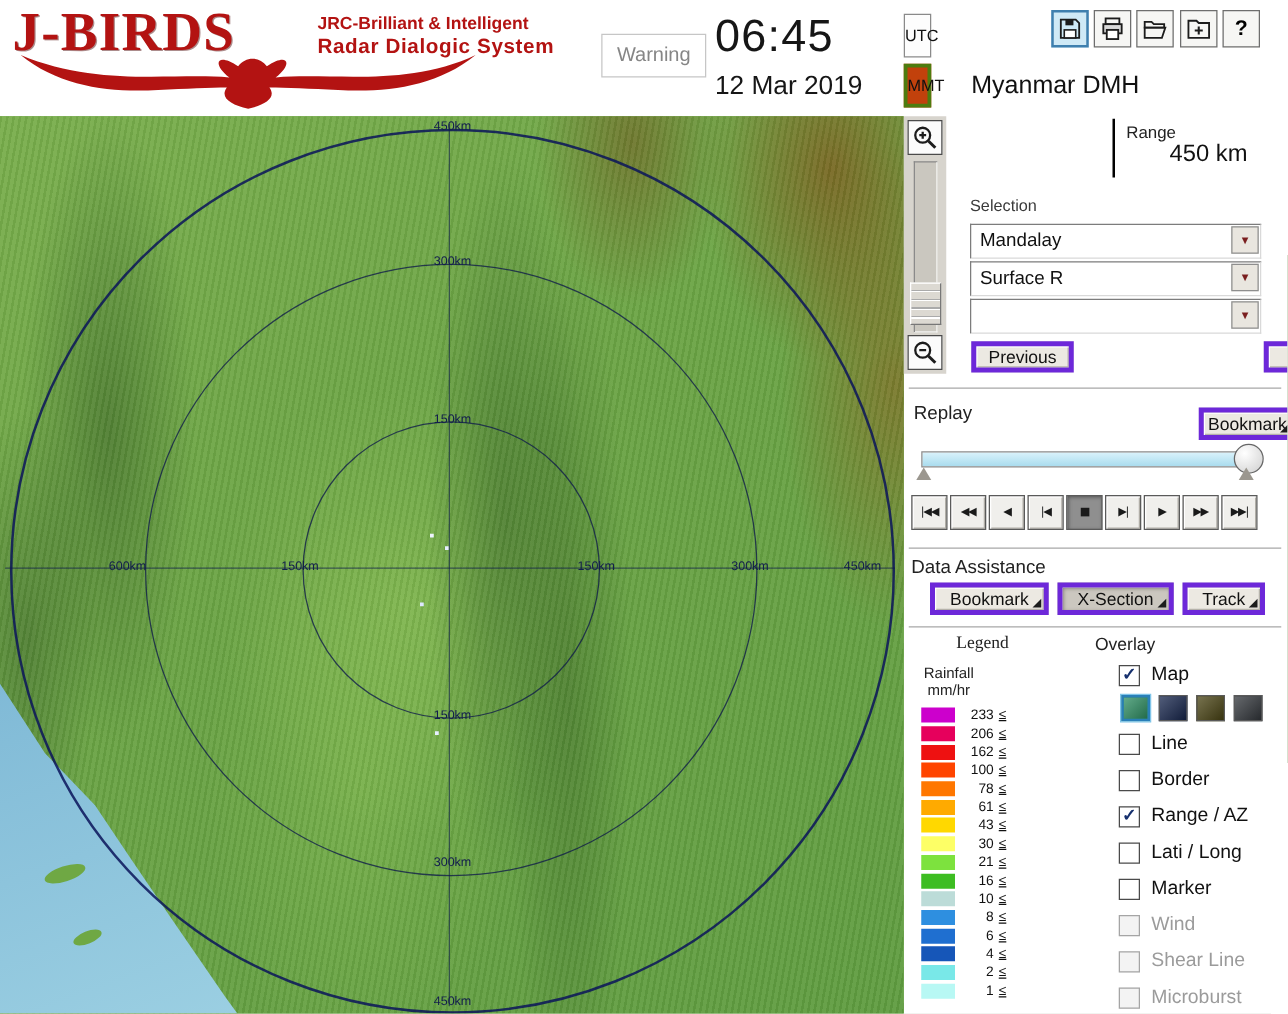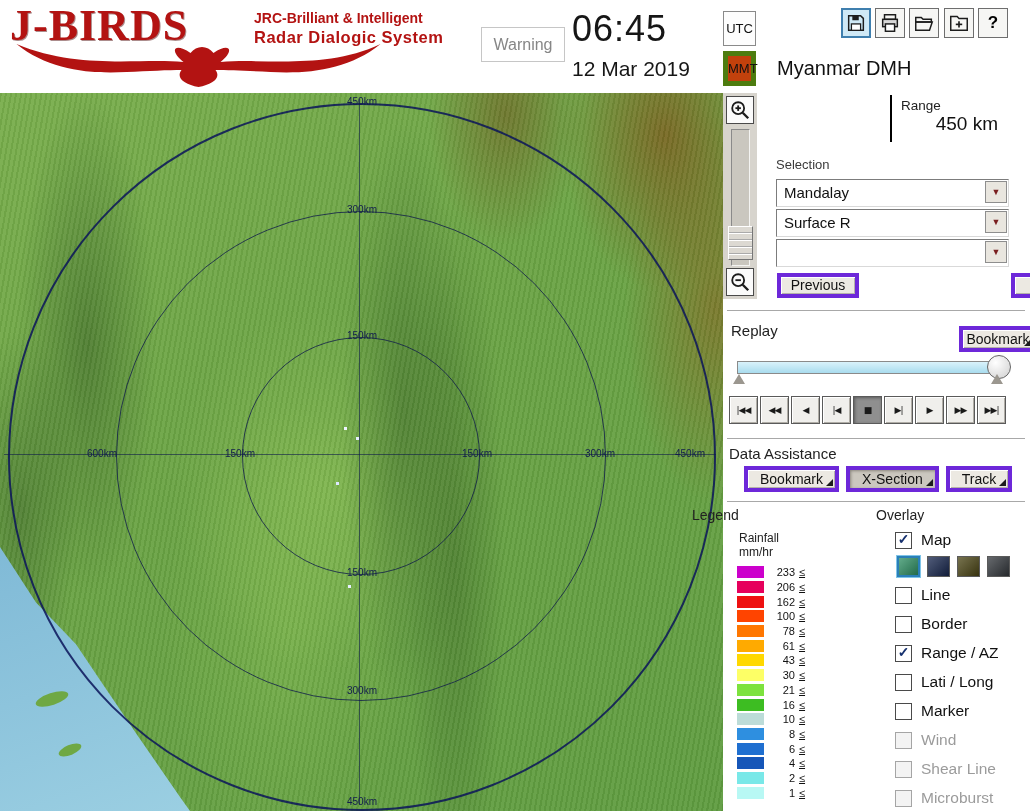--- a/index.html
+++ b/index.html
@@ -8,23 +8,23 @@
   .a{position:absolute;}
 
   
   .logo-title{font-family:Liberation Serif, serif;font-weight:bold;font-size:44px;line-height:1;
               color:#b31312;text-shadow:1px 1px 0 rgba(70,0,0,.45);letter-spacing:1px;}
   .logo-tag{color:#b31312;font-weight:bold;margin-left:36px;}
   .warning-box{border:1px solid #c6c6c6;background:#fff;display:flex;align-items:center;justify-content:center;
                color:#868686;font-size:16px;}
   .clock-time{font-size:36px;color:#161616;letter-spacing:1px;}
   .clock-date{font-size:21px;color:#161616;}
-  .tzbtn{width:33px;height:35px;background:#fdfdfd;border:1px solid #8a8a8a;font-size:13px;padding:0;
+  .tzbtn{width:22px;height:35px;background:#fdfdfd;border:1px solid #8a8a8a;font-size:13px;padding:0;
          font-family:inherit;color:#111;}
-  .tzbtn.sel{background:#c2410c;border:5px solid #4d7c0f;}
+  .tzbtn.sel{background:#c2410c;border:3px solid #4d7c0f;}
   .toolbtn{width:30px;height:30px;background:#f6f6f4;border:1px solid #6e6e6e;padding:1px;
            display:flex;align-items:center;justify-content:center;}
   .toolbtn.sel{background:#cfe9f6;border:2px solid #3f7fae;padding:0;}
   .toolbtn svg{width:22px;height:22px;}
 
   
   .map{position:absolute;left:0;top:93px;width:723px;height:718px;overflow:hidden;background-color:#6fa844;
     background-image:
       radial-gradient(ellipse 160px 240px at 92% 6%, rgba(125,85,25,.75), transparent 65%),
       radial-gradient(ellipse 140px 300px at 99% 30%, rgba(135,95,30,.6), transparent 65%),
@@ -79,21 +79,21 @@
           border-bottom:10px solid #9b978f;}
   .tbtn{width:29px;height:28px;background:#f0efec;border:1px solid #5a5a5a;
         box-shadow:inset 1px 1px 0 #fff,inset -1px -1px 0 #b0ada6;font-size:9px;padding:0;
         font-family:"DejaVu Sans",sans-serif;color:#1a1a1a;letter-spacing:-1px;}
   .tbtn.pressed{background:#8f8f8f;box-shadow:inset 1px 1px 3px #5c5c5c;}
   .transport{display:flex;gap:2px;}
   .da-row{display:flex;gap:7px;}
   .da-row .btn{height:26px;padding:0 12px;font-size:14px;}
 
   
-  .legend-unit{font-size:12px;line-height:14px;color:#222;}
+  .legend-unit{font-size:12px;line-height:14px;color:#222;text-align:center;}
   .legend-list{display:flex;flex-direction:column;}
   .legend-row{display:flex;align-items:center;height:14.7px;}
   .legend-swatch{width:27px;height:12px;display:inline-block;}
   .legend-val{display:inline-block;width:26px;text-align:right;font-size:11px;margin-left:5px;}
   .legend-suffix{font-size:11px;margin-left:4px;text-decoration:underline;}
 
   
   .ov-row{display:flex;align-items:center;height:20px;margin-bottom:9px;}
   .checkbox{width:15px;height:15px;background:#fff;border:1px solid #4a4a4a;display:inline-flex;
             align-items:center;justify-content:center;flex:none;}
@@ -279,21 +279,21 @@
 
       <button class="btn corner">Bookmark</button>
 
       <button class="btn corner pressed">X-Section</button>
 
       <button class="btn corner">Track</button>
     </div>
 
   <div class="a sepline" style="left:727px;top:501px;width:298px;"></div>
 
-  <span class="a panel-label" style="left:692px;top:507px;font-size:14px;">Legend</span>
+  <span class="a panel-label" style="left:765px;top:507px;font-size:14px;font-family:Liberation Serif, serif;">Legend</span>
   <span class="a panel-label" style="left:876px;top:507px;font-size:14px;">Overlay</span>
 
   <div class="a legend-unit" style="left:739px;top:531px;">
     <div>Rainfall</div>
     <div>mm/hr</div>
   </div>
 
   <div class="a legend-list" style="left:737px;top:565px;">
 
       <div class="legend-row">

